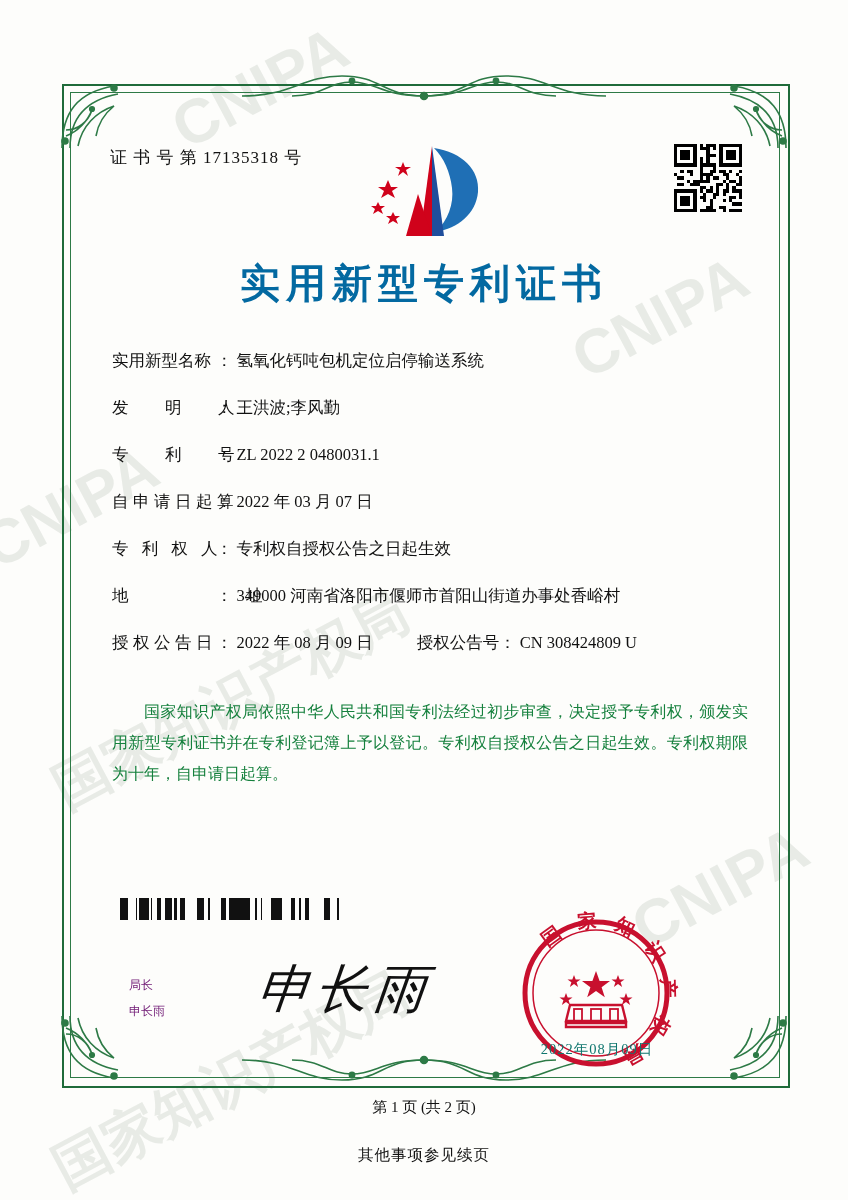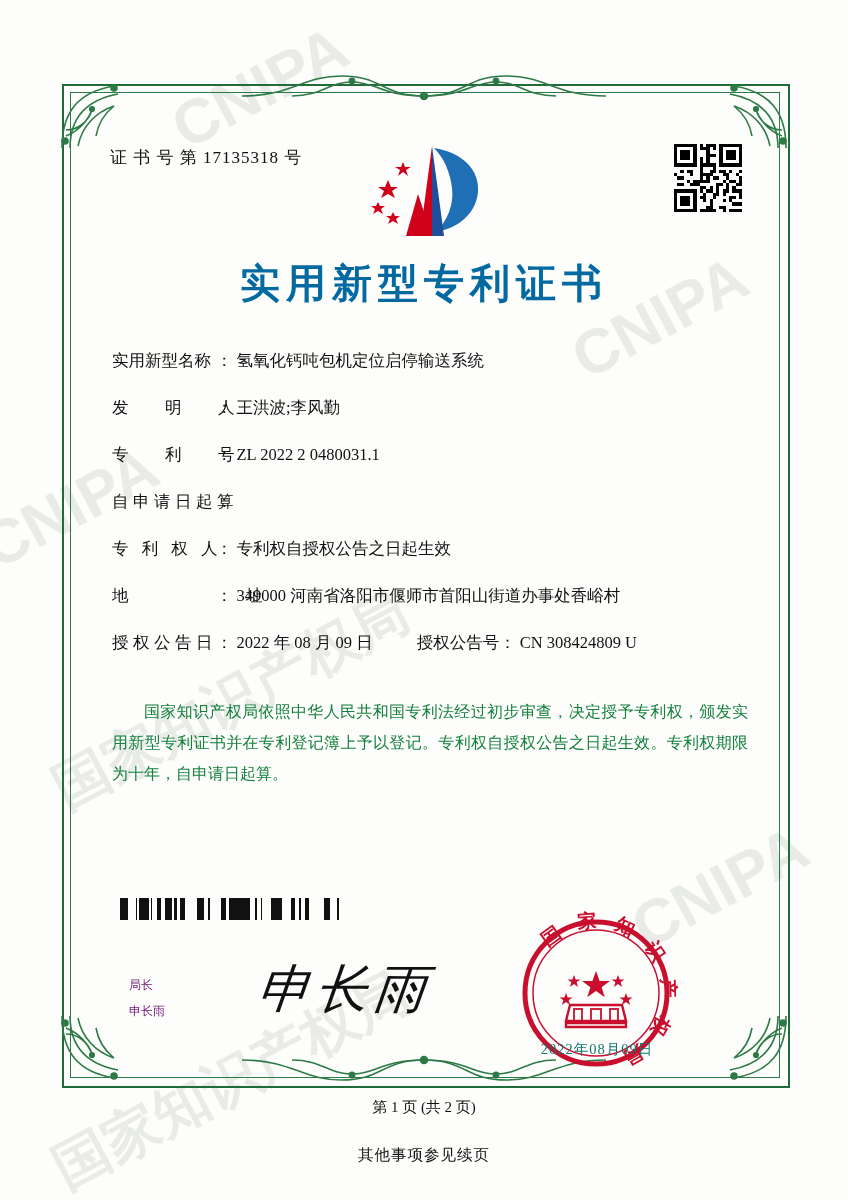--- a/index.html
+++ b/index.html
@@ -820,20 +820,21 @@
         <span class="f-value">王洪波;李风勤</span>
       </div>
       <div class="field">
         <span class="f-label sp1">专　利　号</span>
         <span class="f-colon">：</span>
         <span class="f-value">ZL 2022 2 0480031.1</span>
       </div>
       <div class="field">
         <span class="f-label sp3">自申请日起算</span>
         <span class="f-colon">：</span>
+        <span class="f-value">2022 年 03 月 07 日</span>
       </div>
       <div class="field">
         <span class="f-label sp3">专 利 权 人</span>
         <span class="f-colon">：</span>
         <span class="f-value">专利权自授权公告之日起生效</span>
       </div>
       <div class="field">
         <span class="f-label sp2">地　　　址</span>
         <span class="f-colon">：</span>
         <span class="f-value">349000 河南省洛阳市偃师市首阳山街道办事处香峪村</span>

